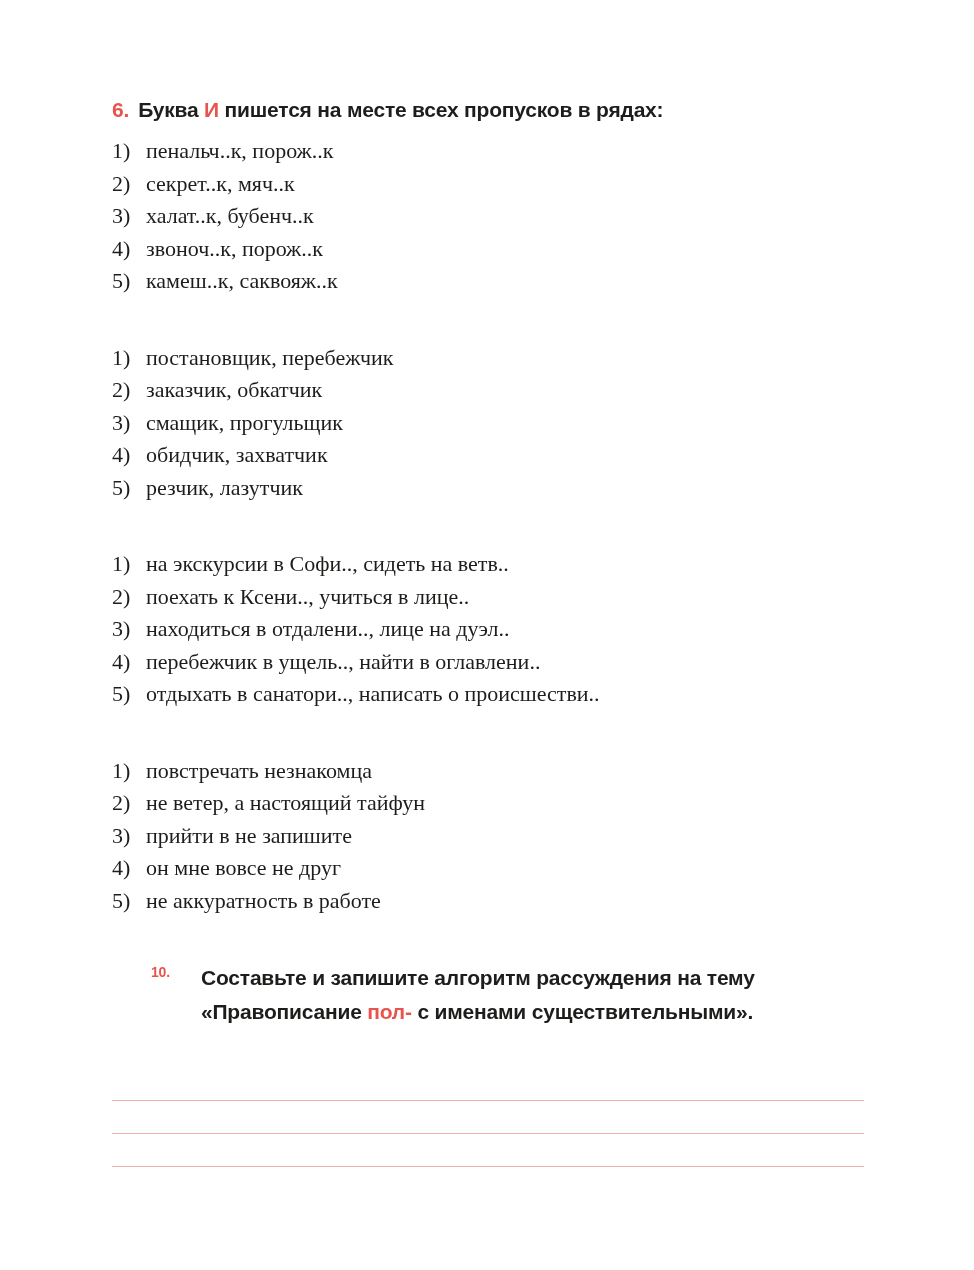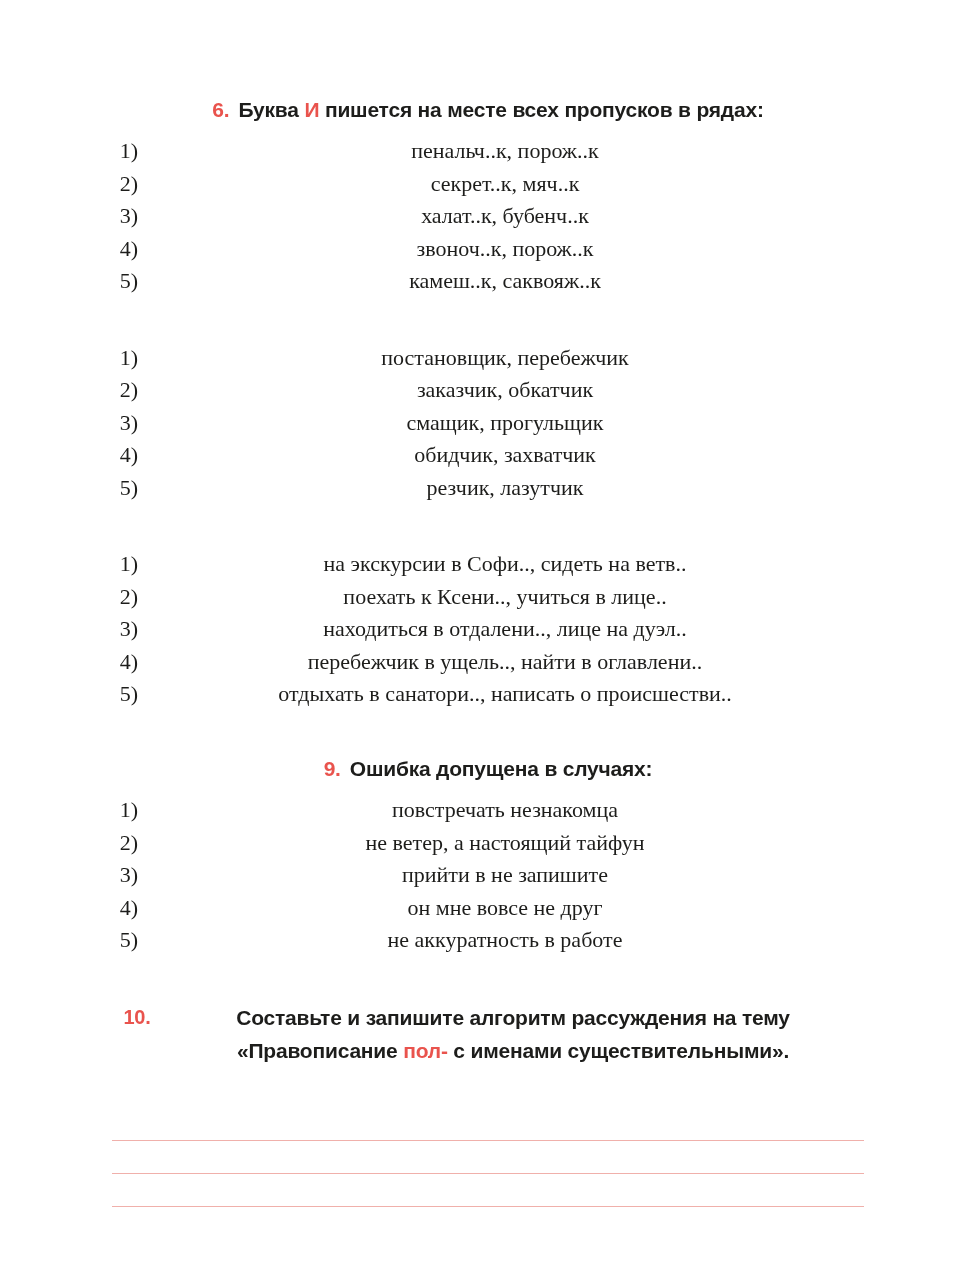--- a/index.html
+++ b/index.html
@@ -13,21 +13,20 @@
     width:974px;height:1270px;
     background:#ffffff;
     color:var(--text);
     font-family:"Liberation Serif",serif;
     overflow:hidden;
   }
   .page{
     position:relative;
     width:974px;height:1270px;
     padding:96px 110px 0 112px;
-    text-align:center;
   }
   .exercise{margin-bottom:44px;}
   .ex-heading{
     margin:0 0 12px 0;
     font-family:"Liberation Sans",sans-serif;
     font-weight:bold;
     font-size:21px;
     line-height:1.3;
     letter-spacing:-0.2px;
     color:var(--text);
@@ -45,21 +44,22 @@
   .item-text{flex:1;}
   .exercise-task{margin-bottom:0;}
   .exercise-task .ex-heading{
     display:flex;
     font-size:21px;
     line-height:1.6;
   }
   .exercise-task .ex-num{
     flex:0 0 50px;
     margin-right:0;
-    font-size:20px;
+    font-size:14px;
+    margin-left:39px;
   }
   .exercise-task .task-text{flex:1;}
   .answer-lines{
     margin-top:40px;
   }
   .answer-line{
     height:33px;
     border-bottom:1px solid var(--rule);
   }
 </style>
@@ -138,21 +138,20 @@
           <span class="item-text">перебежчик в ущель.., найти в оглавлени..</span>
         </div>
       <div class="item">
           <span class="item-num">5)</span>
           <span class="item-text">отдыхать в санатори.., написать о происшестви..</span>
         </div>
     </div>
   </section>
 
   <section class="exercise">
-    <h2 class="ex-heading"><span class="ex-num">9.</span><span>Ошибка допущена в случаях:</span><span class="accent"></span><span></span></h2>
     <div class="items">
       <div class="item">
           <span class="item-num">1)</span>
           <span class="item-text">повстречать незнакомца</span>
         </div>
       <div class="item">
           <span class="item-num">2)</span>
           <span class="item-text">не ветер, а настоящий тайфун</span>
         </div>
       <div class="item">

